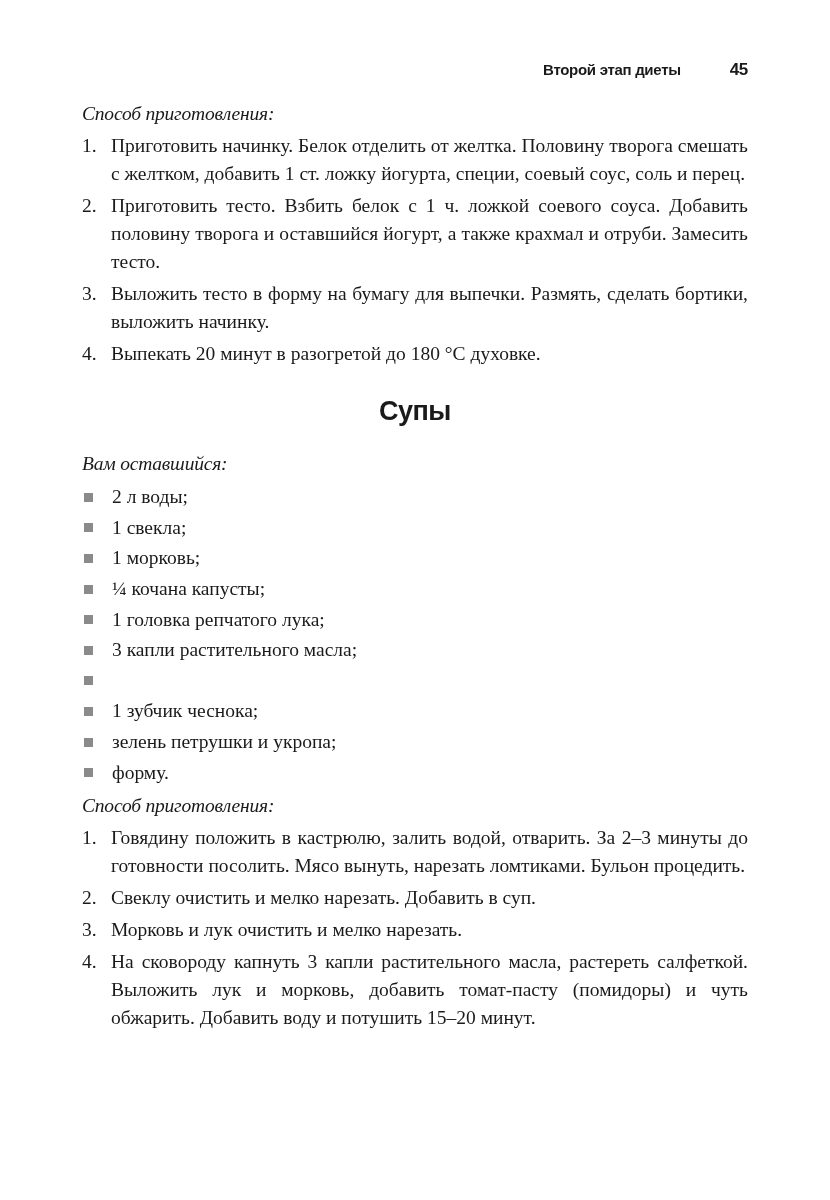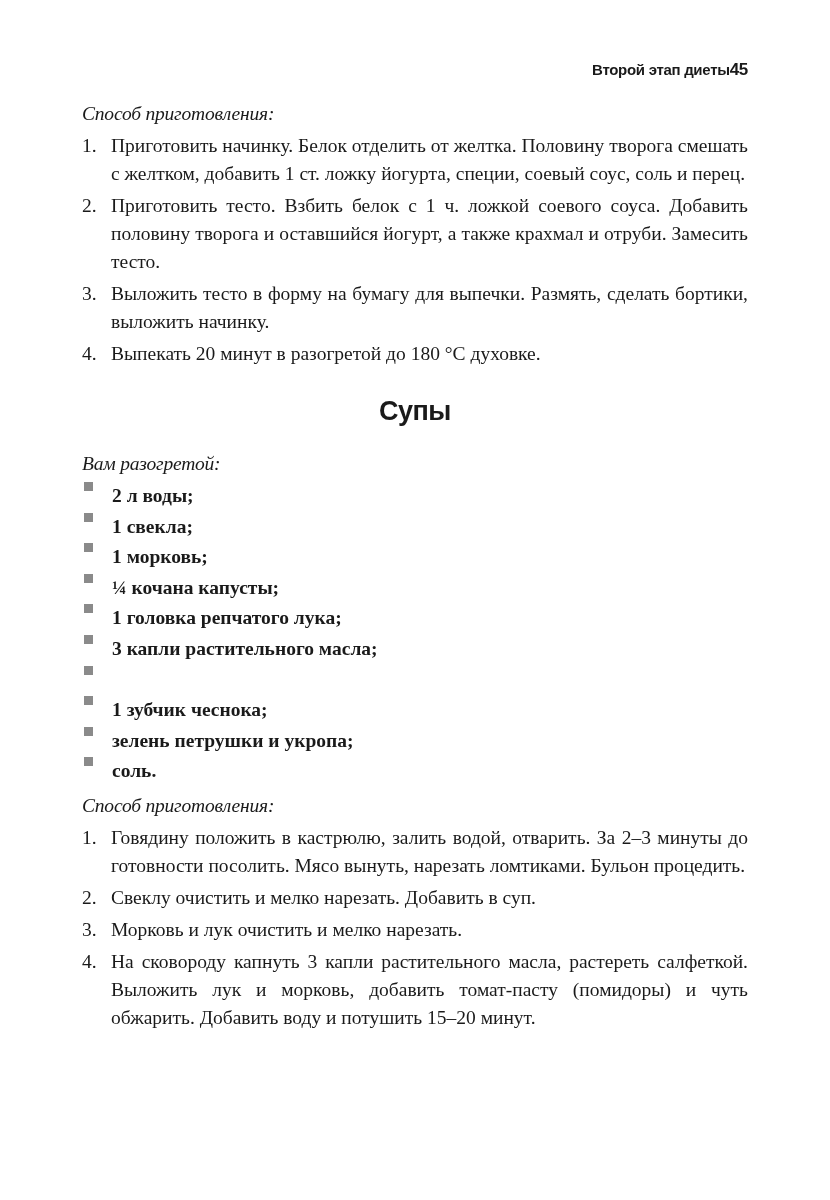--- a/index.html
+++ b/index.html
@@ -1,36 +1,36 @@
 <!DOCTYPE html>
 <html><head>
 <meta charset="utf-8">
 <style>
   html, body { margin: 0; padding: 0; background: #ffffff; }
   body { width: 830px; height: 1200px; position: relative; overflow: hidden; color: #1a1a1a; }
   .page { position: absolute; left: 0; top: 0; width: 830px; height: 1200px; }
   .running-head {
     position: absolute; top: 60px; right: 82px;
     font-family: "Liberation Sans", sans-serif; font-weight: bold; font-size: 15px;
-    display: flex; align-items: baseline; letter-spacing: -0.3px;
+    display: flex; gap: 24px; align-items: baseline; letter-spacing: -0.3px;
   }
-  .running-head .num { font-size: 17px; }
+  .running-head .num { font-size: 17px; margin-left: 25px; }
   .content { position: absolute; left: 82px; top: 100px; width: 666px; font-family: "Liberation Serif", serif; font-size: 19.5px; line-height: 28px; }
   .italic-head { font-style: italic; margin: 0 0 4px 0; letter-spacing: -0.2px; }
   ol.steps { list-style: none; margin: 0; padding: 0; }
   ol.steps li { display: flex; margin-bottom: 4px; }
   ol.steps li .n { width: 29px; flex: none; }
   ol.steps li .t { flex: 1; text-align: justify; }
   .section-title {
     font-family: "Liberation Sans", sans-serif; font-weight: bold; font-size: 27px;
     text-align: center; margin: 26px 0 22px 0; letter-spacing: -0.5px; line-height: 34px;
   }
   .recipe-title { font-family: "Liberation Sans", sans-serif; font-weight: bold; font-size: 19px; margin: 0 0 8px 0; letter-spacing: -0.4px; }
   ul.ingredients { list-style: none; margin: 0 0 4px 0; padding: 0; }
-  ul.ingredients li { display: flex; align-items: flex-start; height: 30.6px; font-weight: bold; }
+  ul.ingredients li { display: flex; align-items: center; height: 30.6px; }
   ul.ingredients .bullet { width: 9px; height: 9px; background: #8a8a8a; margin: 0 19px 0 2px; flex: none; }
 </style>
 </head>
 <body>
 
 <div class="page">
   <div class="running-head">
     <span>Второй этап диеты</span>
     <span class="num">45</span>
   </div>
@@ -51,21 +51,21 @@
           <span class="t">Выложить тесто в форму на бумагу для выпечки. Размять, сделать бортики, выложить начинку.</span>
         </li>
       <li>
           <span class="n">4.</span>
           <span class="t">Выпекать 20 минут в разогретой до 180 °С духовке.</span>
         </li>
     </ol>
 
     <h2 class="section-title">Супы</h2>
 
-    <p class="italic-head">Вам разогретой:</p>
+    <p class="italic-head">Вам оставшийся:</p>
     <ul class="ingredients">
       <li>
           <span class="bullet"></span>
           <span>2 л воды;</span>
         </li>
       <li>
           <span class="bullet"></span>
           <span>1 свекла;</span>
         </li>
       <li>
@@ -90,21 +90,21 @@
       <li>
           <span class="bullet"></span>
           <span>1 зубчик чеснока;</span>
         </li>
       <li>
           <span class="bullet"></span>
           <span>зелень петрушки и укропа;</span>
         </li>
       <li>
           <span class="bullet"></span>
-          <span>соль.</span>
+          <span>форму.</span>
         </li>
     </ul>
 
     <p class="italic-head">Способ приготовления:</p>
     <ol class="steps">
       <li>
           <span class="n">1.</span>
           <span class="t">Говядину положить в кастрюлю, залить водой, отварить. За 2–3 минуты до готовности посолить. Мясо вынуть, нарезать ломтиками. Бульон процедить.</span>
         </li>
       <li>

